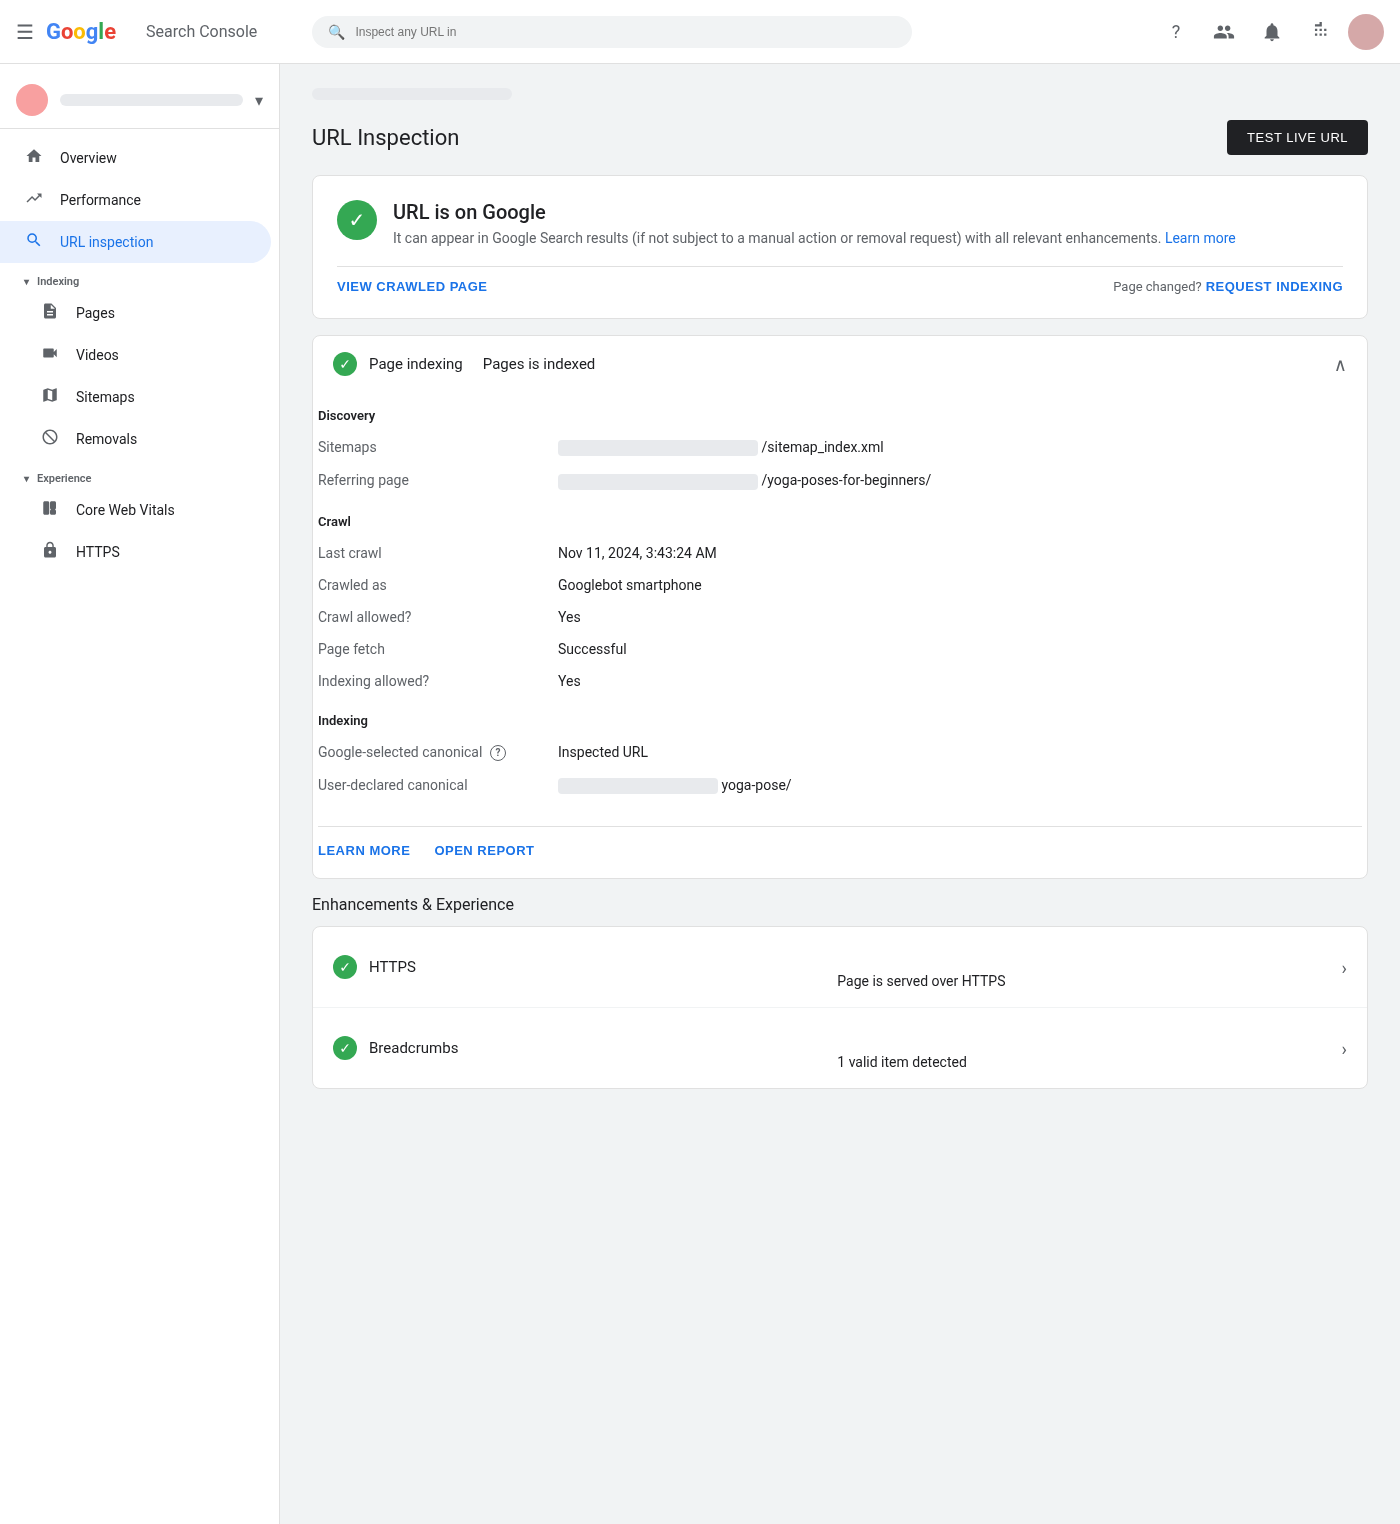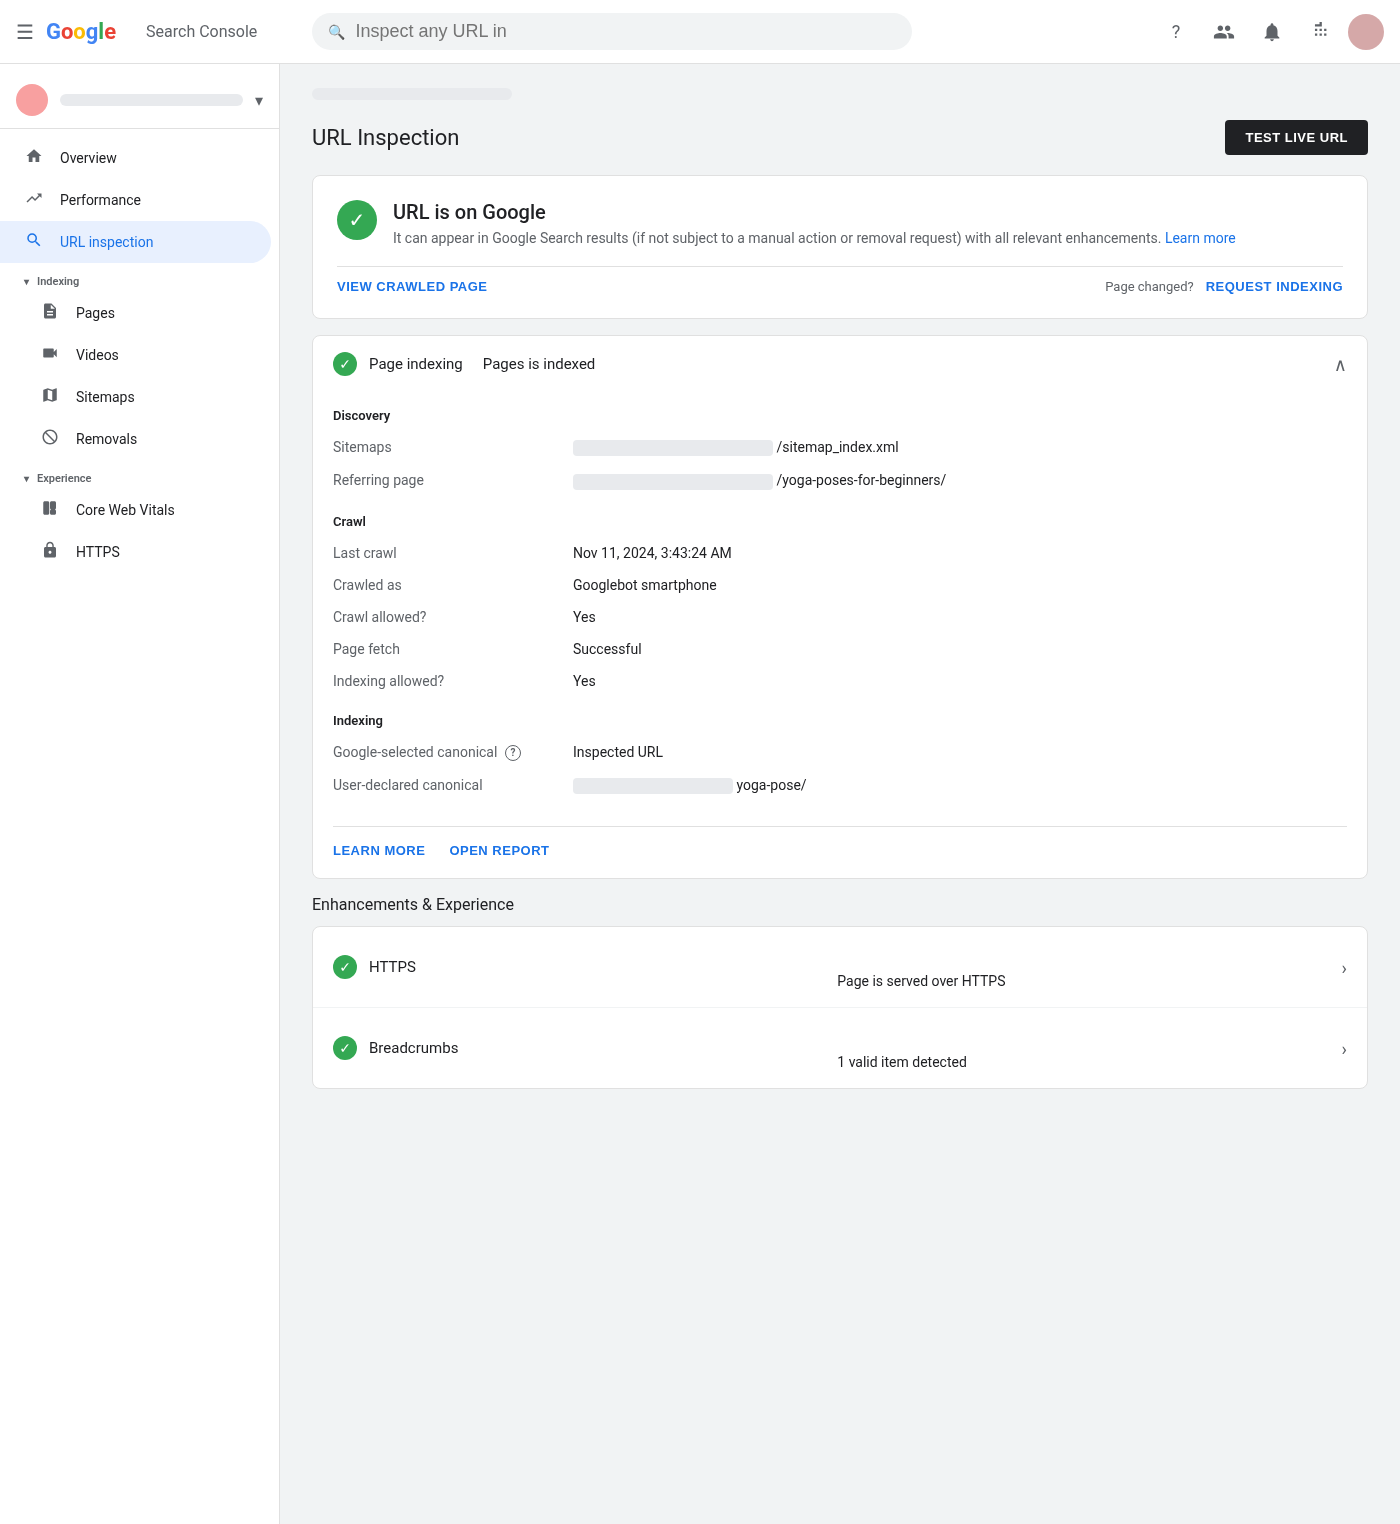--- a/index.html
+++ b/index.html
@@ -55,21 +55,21 @@
       display: flex;
       align-items: center;
       padding: 8px 16px;
       gap: 10px;
       margin: 0 16px;
     }
     .search-bar input {
       background: none;
       border: none;
       outline: none;
-      font-size: 18px;
+      font-size: 12px;
       color: #202124;
       width: 100%;
     }
     .header-icons {
       display: flex;
       align-items: center;
       gap: 8px;
       margin-left: auto;
     }
     .header-icon-btn {
@@ -201,21 +201,21 @@
       font-weight: 400;
       color: #202124;
     }
     .test-live-btn {
       background: #202124;
       color: #fff;
       border: none;
       border-radius: 4px;
       padding: 10px 20px;
       font-size: 13px;
-      font-weight: 700;
+      font-weight: 400;
       cursor: pointer;
       letter-spacing: 0.5px;
     }
 
     
     .card {
       background: #fff;
       border-radius: 8px;
       border: 1px solid #e0e0e0;
       margin-bottom: 16px;
@@ -271,21 +271,21 @@
       color: #1a73e8;
       text-transform: uppercase;
       background: none;
       border: none;
       cursor: pointer;
       letter-spacing: 0.5px;
     }
     .card-action-right {
       display: flex;
       align-items: center;
-      gap: 12px;
+      gap: 4px;
       font-size: 13px;
       color: #5f6368;
     }
 
     
     .indexing-card .index-header {
       display: flex;
       align-items: center;
       justify-content: space-between;
       padding: 16px 20px;
@@ -316,21 +316,21 @@
       color: #202124;
     }
     .collapse-icon {
       color: #5f6368;
       font-size: 18px;
       cursor: pointer;
     }
 
     
     .index-details {
-      padding: 0 20px 20px;
+      padding: 0 5px 20px;
     }
     .detail-section-title {
       font-size: 13px;
       font-weight: 600;
       color: #202124;
       margin: 16px 0 8px;
     }
     .detail-row {
       display: flex;
       align-items: flex-start;

